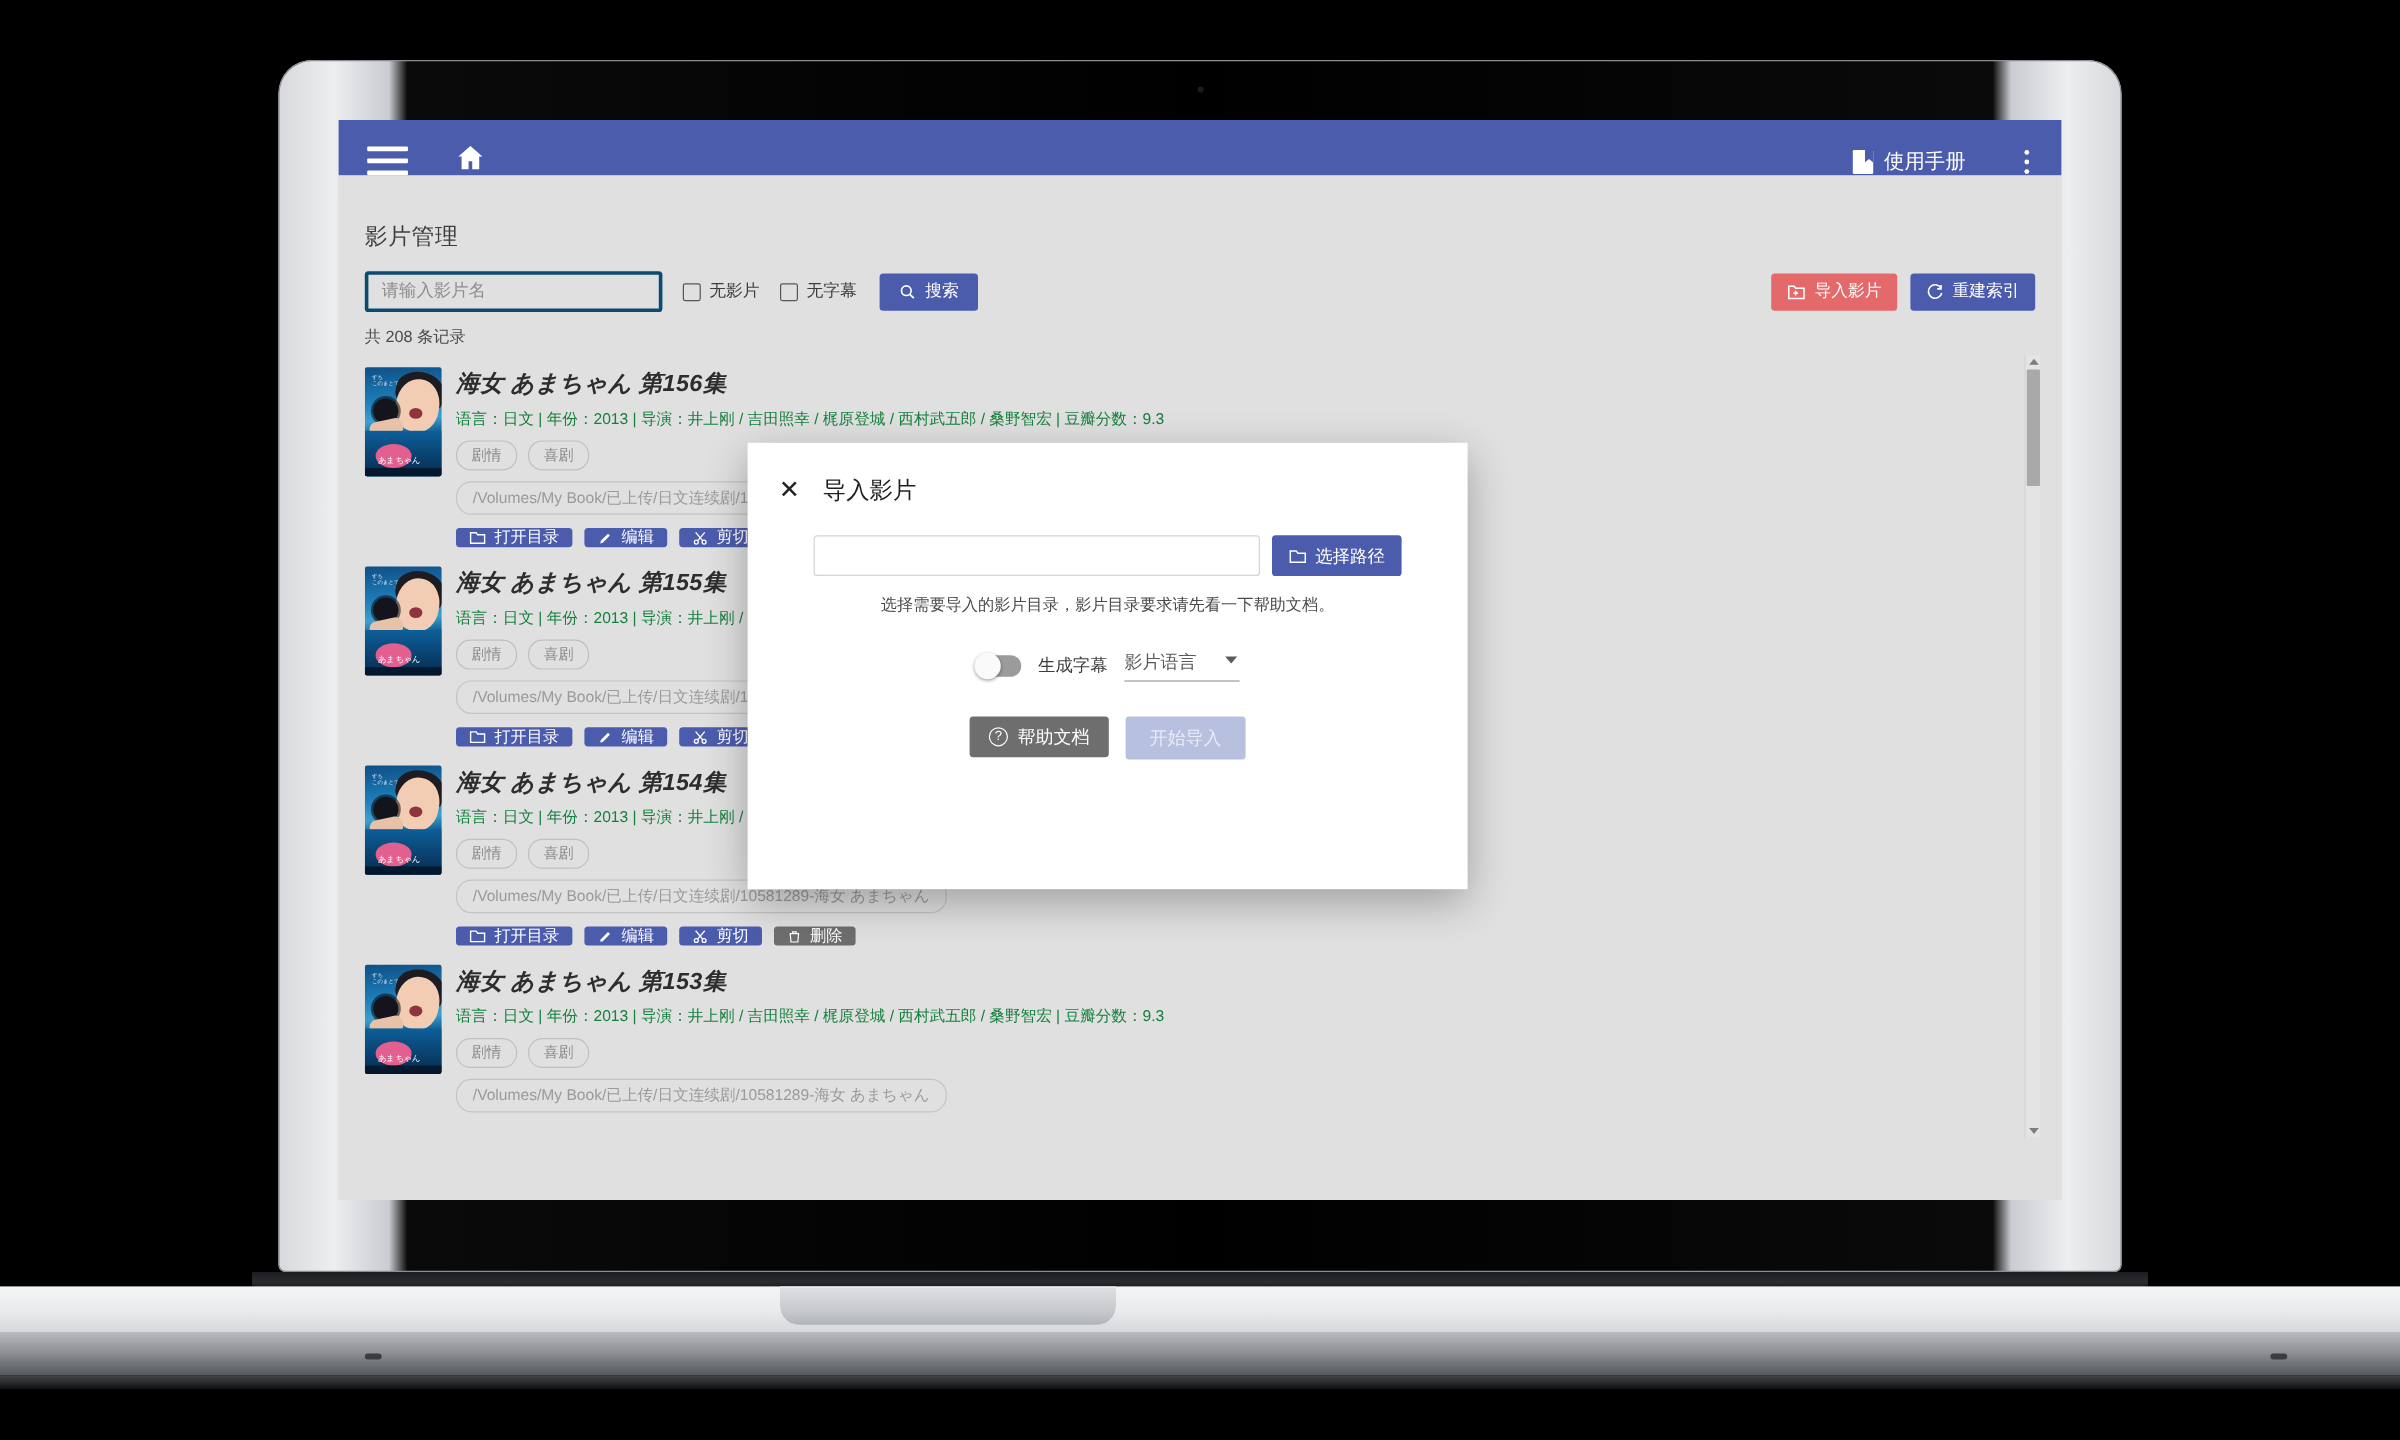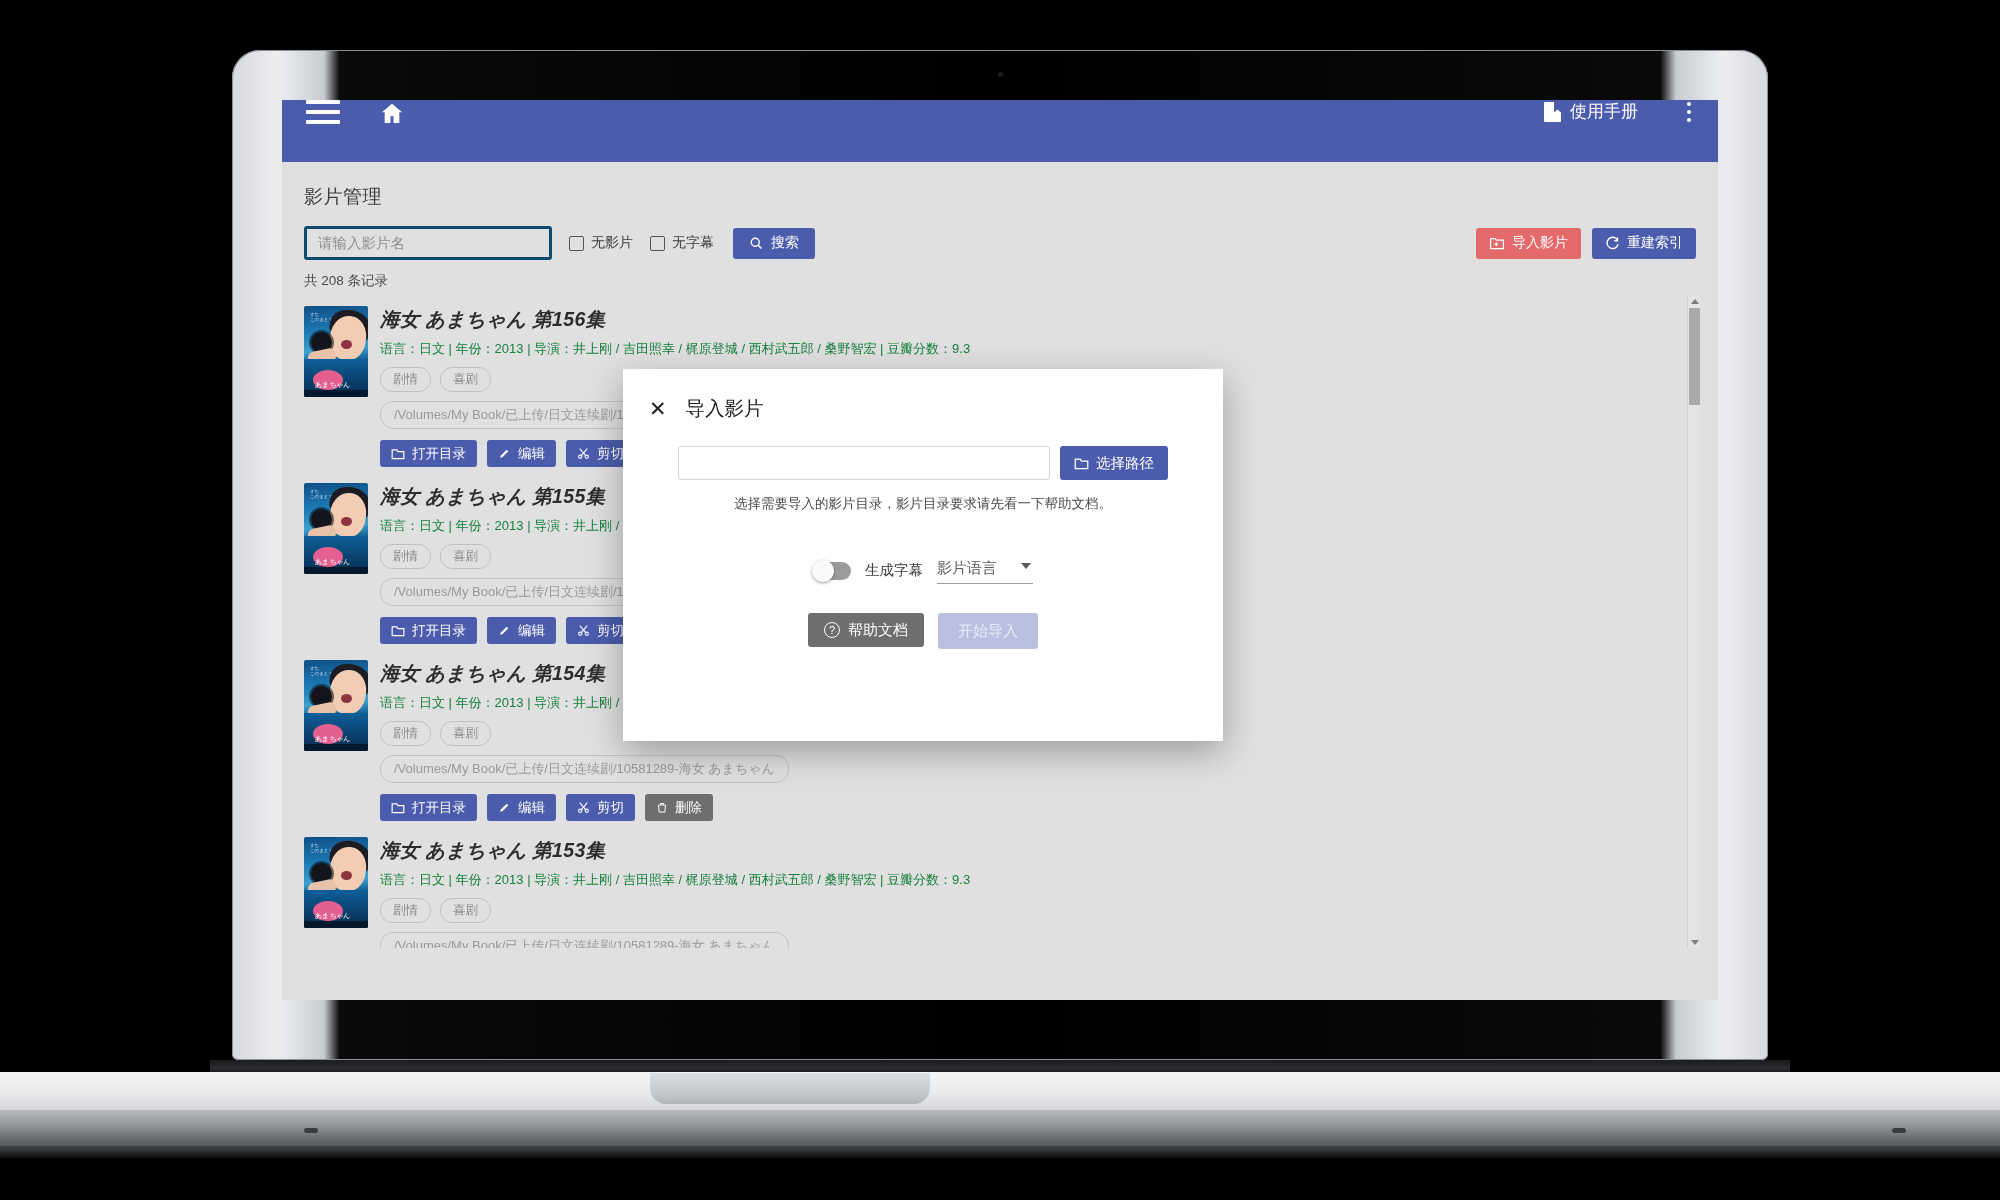--- a/index.html
+++ b/index.html
@@ -49,22 +49,22 @@
   .notch-grip {
     position:absolute; left:418px; top:1022px; width:280px; height:32px;
     background:linear-gradient(180deg,#dfe1e3,#c3c6ca 70%,#b0b3b7);
     border-radius: 0 0 16px 16px;
     box-shadow: inset 0 1px 0 #f3f4f5;
   }
   .foot { position:absolute; width:14px; height:5px; border-radius:3px; background:#3a3c3f; top:1078px; }
 
   
   .appbar {
-    position:absolute; left:0; top:0; width:1436px; height:62px;
-    background:#4c5cad; display:flex; align-items:flex-start;
+    position:absolute; left:0; top:0; width:1436px; height:46px;
+    background:#4c5cad; display:flex; align-items:flex-end;
   }
   .hamburger { margin-left:24px; width:34px; height:24px; display:flex; flex-direction:column; justify-content:space-between; cursor:pointer; }
   .hamburger span { display:block; height:4px; background:#fff; border-radius:1px; }
   .home-ico { margin-left:38px; width:28px; height:28px; cursor:pointer; }
   .appbar-right { margin-left:auto; display:flex; align-items:center; padding-right:18px; }
   .manual { display:flex; align-items:center; color:#fff; font-size:17px; cursor:pointer; }
   .book-ico { width:17px; height:20px; background:#fff; margin-right:9px; position:relative; border-radius:1px; }
   .book-ico::after { content:""; position:absolute; right:0; top:0; width:7px; height:11px; background:#4c5cad; clip-path: polygon(0 0,100% 0,100% 100%,50% 72%,0 100%); }
   .dots { margin-left:40px; width:22px; display:flex; flex-direction:column; align-items:center; gap:4px; cursor:pointer; }
   .dots i { width:4px; height:4px; background:#fff; border-radius:50%; display:block; }
@@ -106,21 +106,21 @@
   .poster .ptxt { position:absolute; left:11px; bottom:9px; font-size:7px; color:#fff; line-height:7px; letter-spacing:-.5px; }
   .poster .topcap { position:absolute; left:6px; top:6px; font-size:4.5px; color:#dbe9f5; line-height:5px; }
   .poster .btmbar { position:absolute; left:0; bottom:0; width:100%; height:7px; background:rgba(4,18,34,.75); }
   .minfo { padding-left:12px; flex:1; min-width:0; }
   .mtitle { font-size:19.5px; font-weight:bold; font-style:italic; color:#2d2d2d; letter-spacing:.3px; }
   .mmeta { font-size:13px; color:#15803d; margin-top:7px; white-space:nowrap; }
   .tags { margin-top:9px; display:flex; gap:9px; }
   .tag { font-size:12.5px; color:#8a8a8a; border:1px solid #c0c0c0; border-radius:12px; padding:3px 12px; }
   .pathchip { margin-top:9px; display:inline-block; font-size:13px; color:#9a9a9a; border:1px solid #c4c4c4; border-radius:13px; padding:4px 13px; }
   .actions { margin-top:11px; display:flex; gap:10px; }
-  .abtn { height:27px; padding:0 11px; border-radius:3px; font-size:13.5px; color:#fff; background:#4c5cad; display:inline-flex; align-items:center; border:none; cursor:pointer; font-family:inherit; }
+  .abtn { height:16px; padding:0 11px; border-radius:3px; font-size:13.5px; color:#fff; background:#4c5cad; display:inline-flex; align-items:center; border:none; cursor:pointer; font-family:inherit; }
   .abtn.gray { background:#6e6e6e; }
 
   
   .sb { position:absolute; right:0; top:0; width:13px; height:652px; background:#e4e4e4; border-left:1px solid #d2d2d2; }
   .sb-arrow { width:13px; height:11px; display:flex; align-items:center; justify-content:center; }
   .sb-arrow .tri { width:0; height:0; border-left:4px solid transparent; border-right:4px solid transparent; }
   .sb-arrow.up .tri { border-bottom:5px solid #7d7d7d; }
   .sb-arrow.dn .tri { border-top:5px solid #7d7d7d; }
   .sb-thumb { position:absolute; left:1px; top:12px; width:11px; height:97px; background:#a9a9a9; border-radius:1px; }
   .sb-arrow.dn { position:absolute; bottom:0; left:0; }
@@ -130,21 +130,21 @@
     position:absolute; left:341px; top:269px; width:600px; height:372px;
     background:#fff; box-shadow:0 11px 34px rgba(0,0,0,.3); z-index:20;
   }
   .modal-head { display:flex; align-items:center; padding:26px 0 0 26px; }
   .xclose { font-size:21px; color:#222; cursor:pointer; line-height:1; font-weight:bold; }
   .modal-title { font-size:19.5px; color:#1f1f1f; margin-left:19px; }
   .modal-row { display:flex; align-items:center; justify-content:center; margin-top:24px; padding:0 18px; }
   .path-input { width:372px; height:34px; border:1px solid #d4d4d4; border-radius:3px; padding:0 10px; font-size:14px; outline:none; background:#fff; }
   .btn-path { height:34px; padding:0 14px; background:#4c5cad; color:#fff; margin-left:10px; border:none; border-radius:3px; font-size:14.5px; display:inline-flex; align-items:center; cursor:pointer; font-family:inherit; }
   .hint { text-align:center; font-size:13.5px; color:#4a4a4a; margin-top:15px; }
-  .opt-row { display:flex; align-items:center; justify-content:center; margin-top:44px; gap:14px; }
+  .opt-row { display:flex; align-items:center; justify-content:center; margin-top:28px; gap:14px; }
   .toggle { width:38px; height:18px; border-radius:10px; background:#9b9b9b; position:relative; cursor:pointer; }
   .toggle .knob { position:absolute; left:-1px; top:-2px; width:22px; height:22px; border-radius:50%; background:#fafafa; box-shadow:0 1px 3px rgba(0,0,0,.4); }
   .opt-label { font-size:14.5px; color:#3d3d3d; }
   .sel { position:relative; width:96px; border-bottom:1px solid #9e9e9e; padding:2px 0 5px 0; display:flex; align-items:center; cursor:pointer; }
   .sel span { font-size:15px; color:#5a5a5a; }
   .sel .caret { position:absolute; right:2px; top:6px; width:0; height:0; border-left:5px solid transparent; border-right:5px solid transparent; border-top:6px solid #5a5a5a; }
   .modal-foot { display:flex; justify-content:center; gap:14px; margin-top:29px; }
   .btn-help { height:34px; padding:0 16px; background:#6e6e6e; color:#fff; border:none; border-radius:3px; font-size:15px; display:inline-flex; align-items:center; cursor:pointer; font-family:inherit; }
   .btn-start { height:36px; padding:0 20px; background:#b8c0e0; color:#e8ecf7; border:none; border-radius:3px; font-size:15px; cursor:default; font-family:inherit; }
   .qm { width:16px; height:16px; border:1.6px solid #fff; border-radius:50%; display:inline-flex; align-items:center; justify-content:center; font-size:11px; margin-right:8px; }

